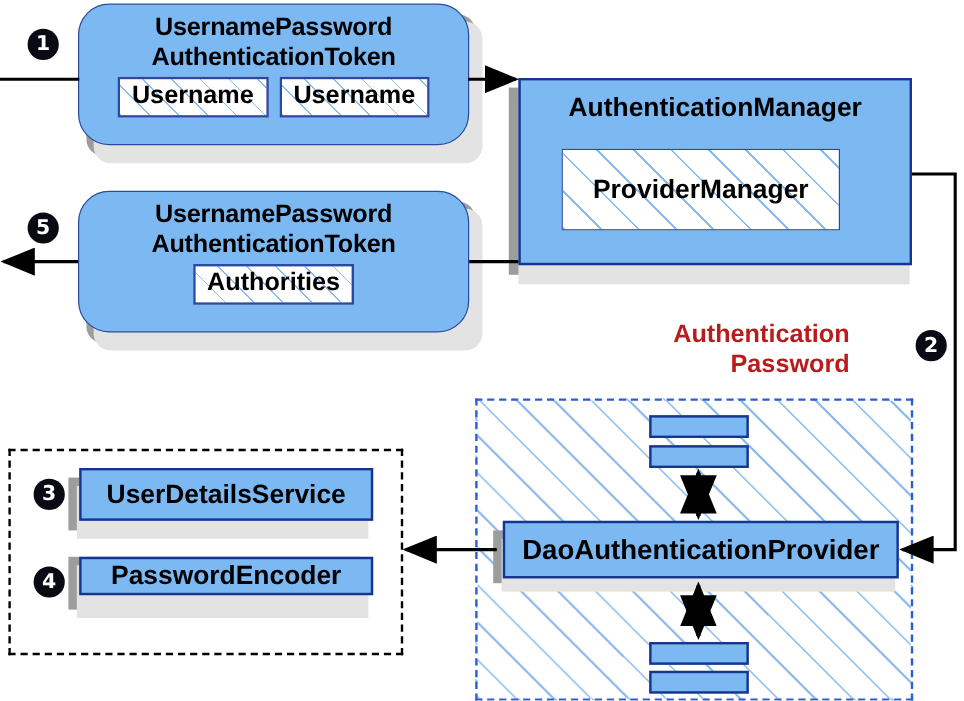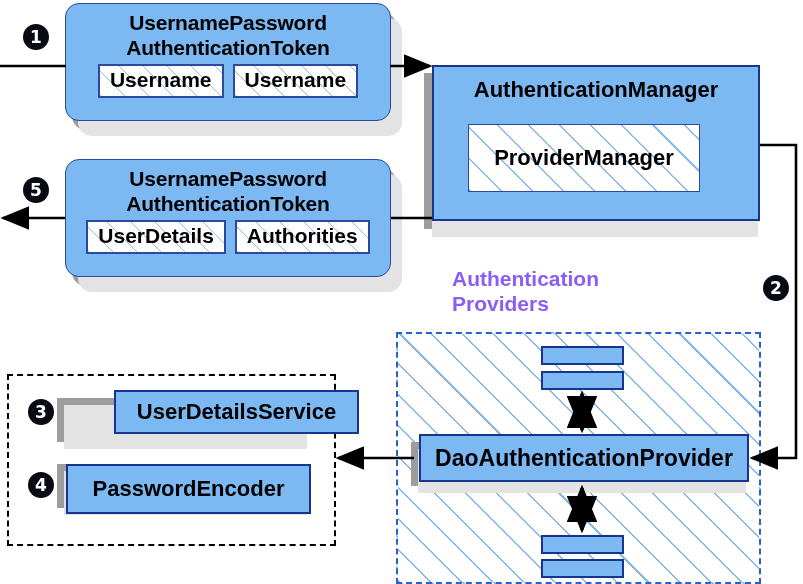--- a/index.html
+++ b/index.html
@@ -7,21 +7,21 @@
   #stage{position:relative;width:803px;height:584px;overflow:hidden;background:#fff;}
 
   .abs{position:absolute;box-sizing:border-box;}
 
   
   .shadow1{background:#9d9d9d;}
   .shadow2{background:#e3e3e3;}
 
   
   .token{
-    background:#7cb8f2;border:1.5px solid #2b4a9e;border-radius:14px;
+    background:#7cb8f2;border:1.5px solid #2b4a9e;border-radius:26px;
     display:flex;flex-direction:column;align-items:center;
   }
   .token-title{
     font-weight:bold;font-size:21px;line-height:25px;color:#000;
     text-align:center;letter-spacing:-0.2px;margin-top:6px;
   }
   .token-fields{display:flex;gap:9px;margin-top:4px;}
   .field{
     background:#ffffff;border:2px solid #2b4a9e;
     font-weight:bold;font-size:21px;color:#000;
@@ -57,21 +57,21 @@
     border:2px dashed #2b5fd0;
     background-image:repeating-linear-gradient(45deg,
         rgba(120,175,235,.9) 0 1.5px, rgba(0,0,0,0) 1.5px 22px);
   }
   .group-black{
     border:2px dashed #000000;background:#fff;
   }
 
   
   .caption{
-    text-align:left;font-weight:bold;font-size:21px;line-height:25px;color:#8b5cf6;
+    text-align:right;font-weight:bold;font-size:21px;line-height:25px;color:#b91c1c;
   }
 
   
   .bullet{
     width:26px;height:26px;border-radius:50%;background:#0a0a14;
     color:#ffffff;font-weight:bold;font-size:17px;
     display:flex;align-items:center;justify-content:center;
     font-family:"DejaVu Sans",sans-serif;line-height:1;
   }
 
@@ -92,64 +92,63 @@
       <div class="field">Username</div>
     </div>
   </div>
 
   <div class="abs shadow1" style="left:72px;top:168px;width:324px;height:118px;border-radius:14px;"></div>
   <div class="abs shadow2" style="left:78px;top:174px;width:324px;height:118px;border-radius:14px;"></div>
   <div class="abs token" style="left:65px;top:159px;width:326px;height:118px;">
     <div class="token-title">UsernamePassword</div>
     <div class="token-title" style="margin-top:0;">AuthenticationToken</div>
     <div class="token-fields">
-      <div class="field">UserDetails</div>
       <div class="field">Authorities</div>
     </div>
   </div>
 
   <div class="abs shadow1" style="left:424px;top:73px;width:326px;height:156px;"></div>
   <div class="abs shadow2" style="left:432px;top:81px;width:326px;height:156px;"></div>
   <div class="abs manager" style="left:432px;top:65px;width:328px;height:156px;">
     <div class="manager-title">AuthenticationManager</div>
     <div class="inner-hatch abs" style="left:34px;top:57px;width:232px;height:68px;">
       <span>ProviderManager</span>
     </div>
   </div>
 
   <div class="abs caption" style="left:452px;top:266px;width:256px;">
     <div>Authentication</div>
-    <div>Providers</div>
+    <div>Password</div>
   </div>
 
   <div class="abs group-blue" style="left:396px;top:332px;width:365px;height:252px;"></div>
 
   <div class="abs bluebox" style="left:541px;top:346px;width:83px;height:19px;"></div>
   <div class="abs bluebox" style="left:541px;top:371px;width:83px;height:19px;"></div>
 
   <div class="abs shadow1" style="left:411px;top:442px;width:328px;height:44px;"></div>
   <div class="abs shadow2" style="left:418px;top:449px;width:328px;height:44px;"></div>
   <div class="abs bluebox" style="left:419px;top:434px;width:330px;height:48px;font-size:23px;">
     <span>DaoAuthenticationProvider</span>
   </div>
 
   <div class="abs bluebox" style="left:541px;top:535px;width:83px;height:19px;"></div>
   <div class="abs bluebox" style="left:541px;top:559px;width:83px;height:19px;"></div>
 
   <div class="abs group-black" style="left:7px;top:374px;width:329px;height:172px;"></div>
 
   <div class="abs shadow1" style="left:57px;top:398px;width:243px;height:44px;"></div>
   <div class="abs shadow2" style="left:64px;top:405px;width:243px;height:44px;"></div>
-  <div class="abs bluebox" style="left:66px;top:390px;width:245px;height:44px;font-size:22px;margin-left:48px;">
+  <div class="abs bluebox" style="left:66px;top:390px;width:245px;height:44px;font-size:22px;">
     <span>UserDetailsService</span>
   </div>
 
   <div class="abs shadow1" style="left:57px;top:464px;width:243px;height:44px;"></div>
   <div class="abs shadow2" style="left:64px;top:471px;width:243px;height:44px;"></div>
-  <div class="abs bluebox" style="left:66px;top:464px;width:245px;height:50px;font-size:22px;">
+  <div class="abs bluebox" style="left:66px;top:464px;width:245px;height:32px;font-size:22px;">
     <span>PasswordEncoder</span>
   </div>
 
   <svg class="overlay" viewBox="0 0 803 584">
     <defs>
       <marker id="ah" markerWidth="11" markerHeight="9" refX="10" refY="4.5" orient="auto">
         <path d="M0,0 L11,4.5 L0,9 Z" fill="#000"></path>
       </marker>
       <marker id="ah-start" markerWidth="11" markerHeight="9" refX="1" refY="4.5" orient="auto">
         <path d="M11,0 L0,4.5 L11,9 Z" fill="#000"></path>

